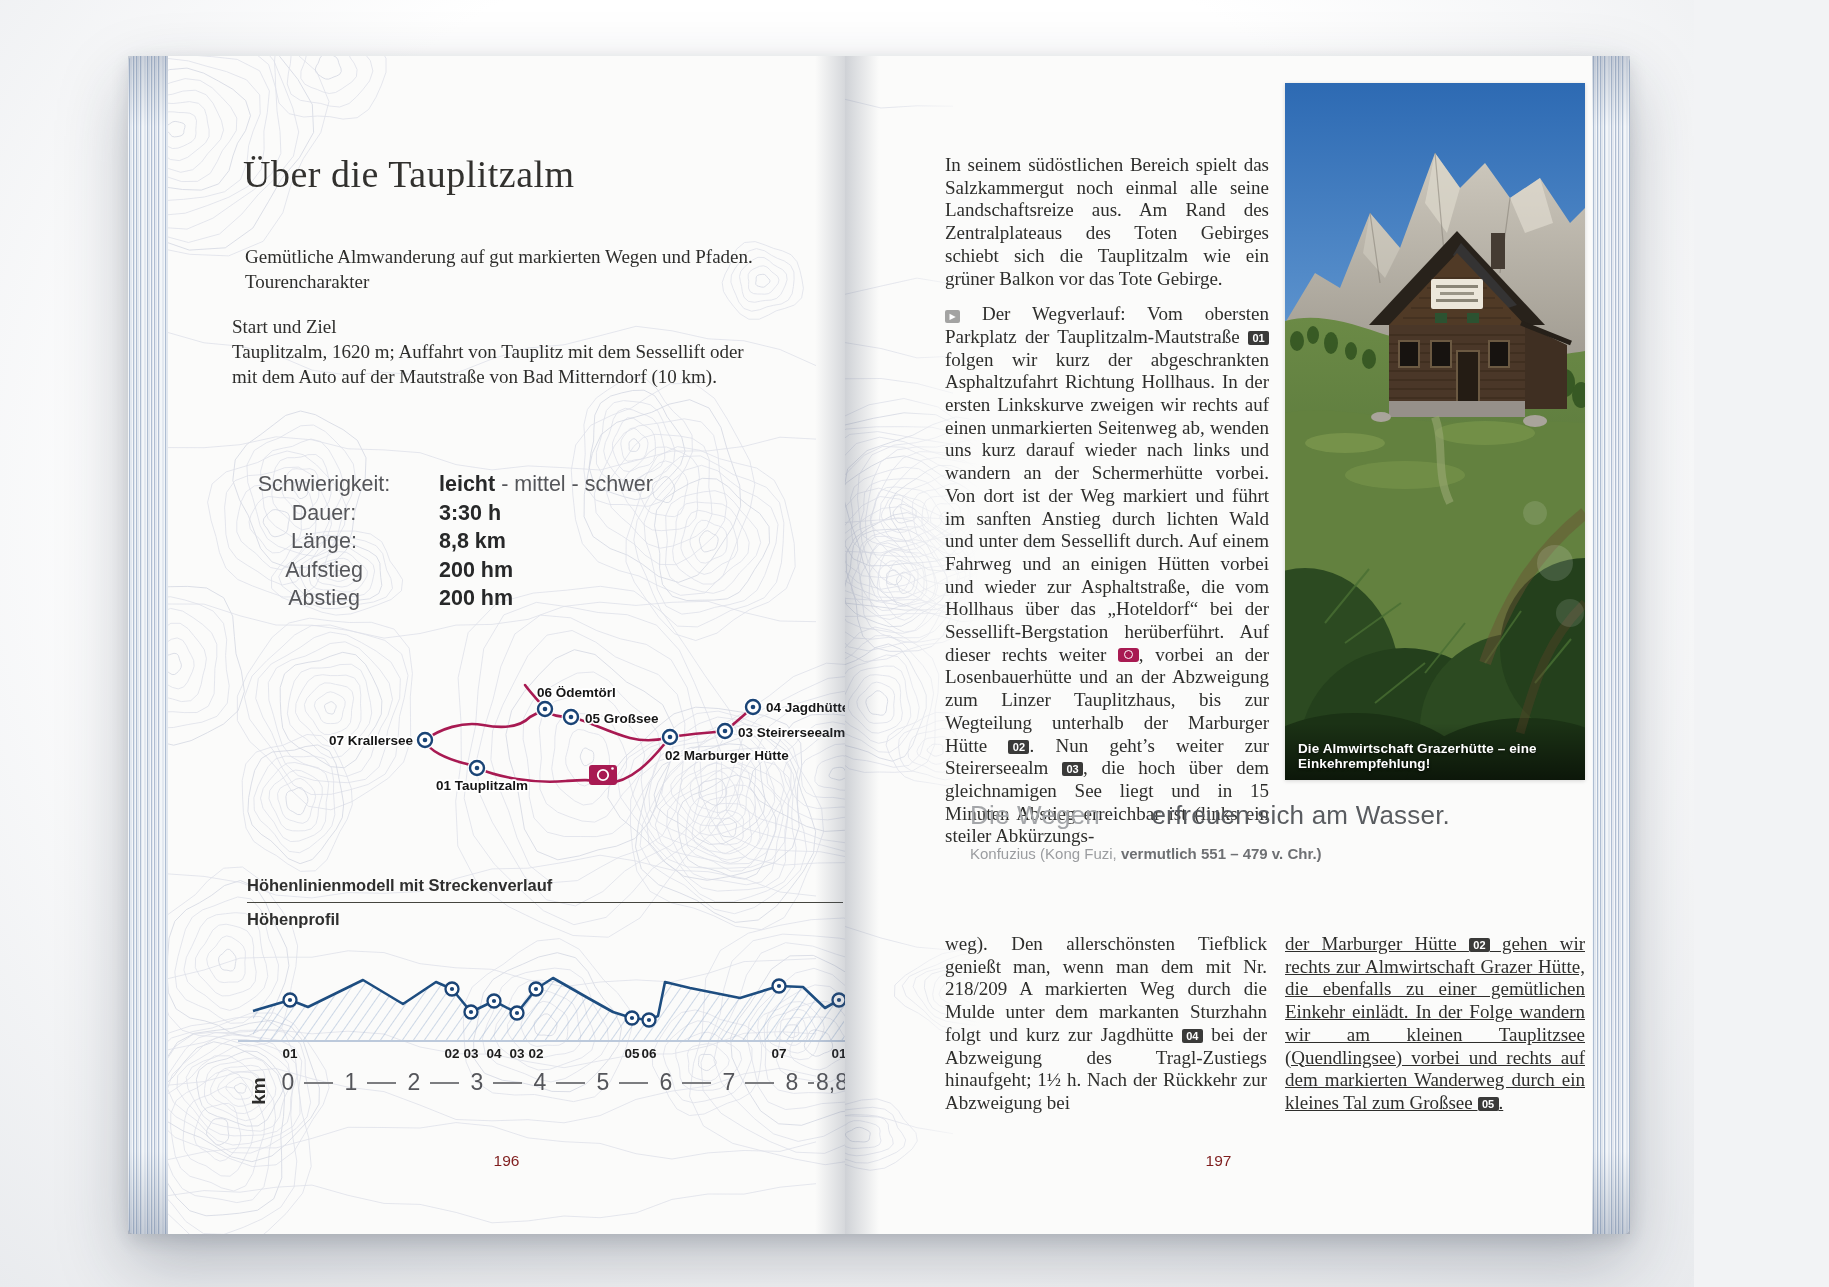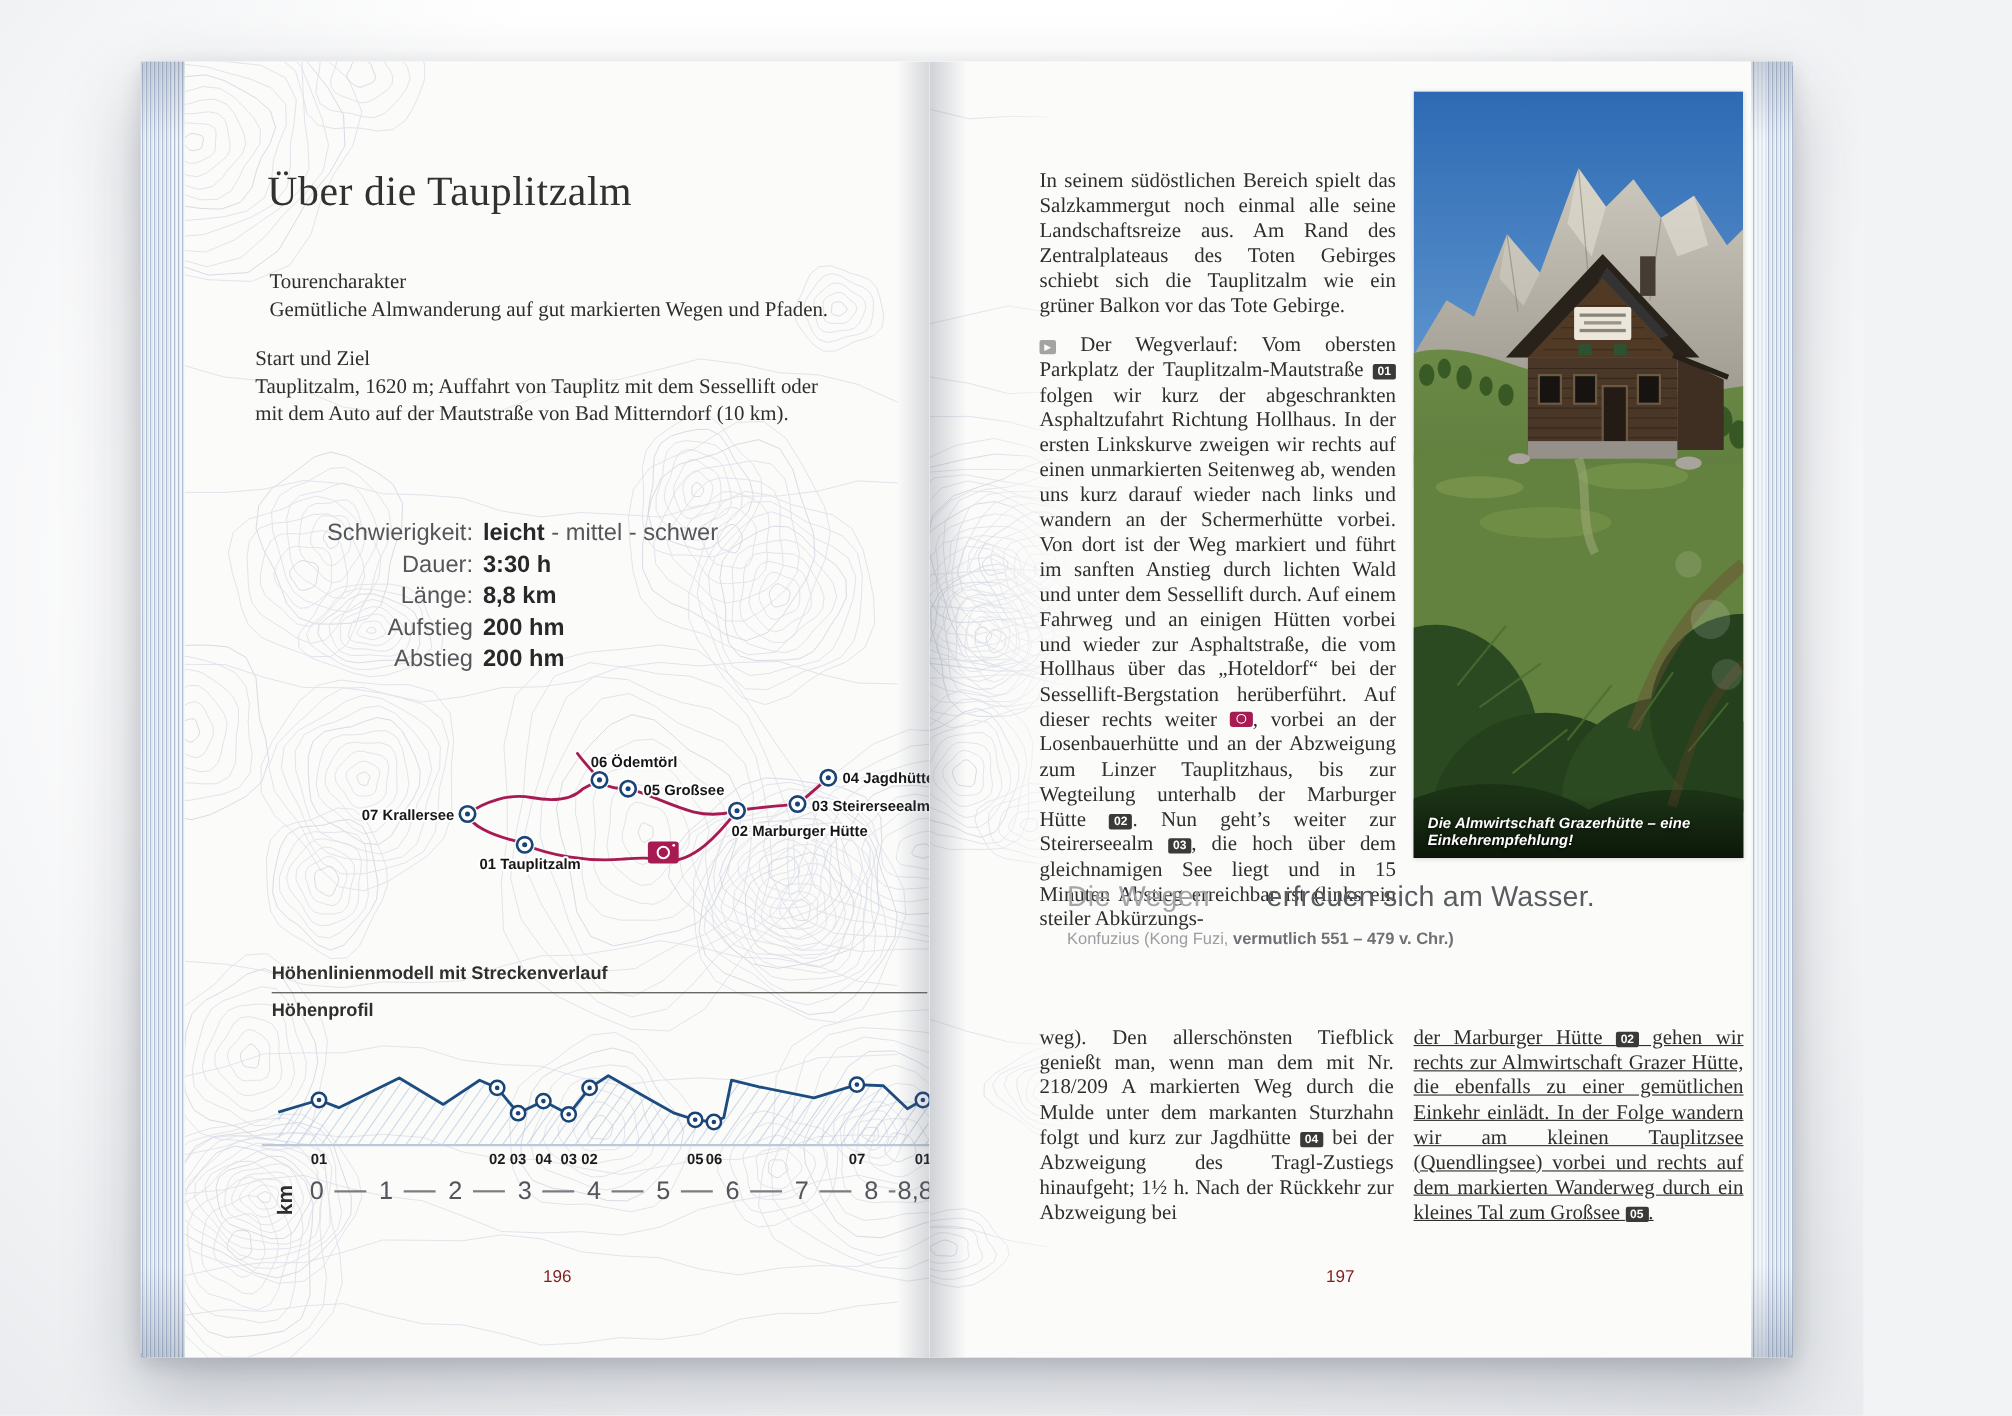--- a/index.html
+++ b/index.html
@@ -26,21 +26,21 @@
   .fadeR{position:absolute;left:0;top:0;width:140px;height:100%;z-index:1;pointer-events:none;
         background:linear-gradient(90deg,rgba(251,251,250,0) 0%,rgba(251,251,250,0) 35%,#fbfbfa 96%);}
   
   .title{position:absolute;left:75px;top:96px;z-index:5;
          font-family:"Liberation Serif",serif;font-size:38px;color:#32312e;letter-spacing:.5px;}
   .lblock{position:absolute;z-index:5;font-family:"Liberation Serif",serif;font-size:19px;line-height:25px;color:#2e2e2c;}
   .tourchar{left:77px;top:188px;width:520px;}
   .startziel{left:64px;top:258px;width:512px;}
   .stats{position:absolute;left:50px;top:414px;z-index:5;font-size:21.5px;line-height:28.5px;}
   .stat-row{display:flex;}
-  .stat-row .lbl{width:212px;text-align:right;color:#55565a;margin-right:9px;}
+  .stat-row .lbl{width:212px;text-align:center;color:#55565a;margin-right:9px;}
   .stat-row .val{font-weight:700;color:#272829;}
   .stat-row .sfx{color:#55565a;white-space:pre;}
   svg.figures{position:absolute;left:0;top:0;z-index:6;pointer-events:none;}
   .map-caption{position:absolute;left:79px;top:820px;z-index:7;font-size:16.5px;font-weight:600;color:#2f2f2e;}
   .rule{position:absolute;left:79px;top:846px;width:596px;height:0;border-top:1.6px solid #45453f;z-index:7;}
   .profile-caption{position:absolute;left:79px;top:854px;z-index:7;font-size:16.5px;font-weight:600;color:#2f2f2e;}
   .pageno{position:absolute;left:0;width:100%;top:1096px;text-align:center;z-index:7;
           font-size:15.5px;color:#7f1d1d;}
   
   .col1{position:absolute;left:100px;top:98px;width:324px;z-index:5;
@@ -48,21 +48,21 @@
         text-align:justify;}
   .col1 p{margin:0 0 13px 0;}
   .badge{display:inline-block;min-width:17px;padding:1px 2px 0 2px;background:#3a3a39;color:#fff;
          font:700 11px/13px "Liberation Sans",sans-serif;text-align:center;border-radius:2px;vertical-align:1px;}
   .ic-play{display:inline-block;width:15px;height:13px;background:#a3a3a2;border-radius:2px;color:#fff;
            font:400 8px/13px "Liberation Sans",sans-serif;text-align:center;vertical-align:1px;}
   .ic-cam{display:inline-block;width:21px;height:14px;background:#a81a52;border-radius:3px;
           vertical-align:-1px;position:relative;}
   .ic-cam::after{content:"";position:absolute;left:6px;top:2.5px;width:7px;height:7px;border:1.6px solid #fff;border-radius:50%;}
   .photo{position:absolute;left:440px;top:27px;width:300px;height:697px;z-index:5;overflow:hidden;
-         box-shadow:0 1px 4px rgba(0,0,0,.15);font-style:italic;}
+         box-shadow:0 1px 4px rgba(0,0,0,.15);}
   .photo svg{display:block;}
   .photo-caption{position:absolute;left:13px;bottom:9px;z-index:6;color:#fff;
          font-size:13.5px;font-weight:700;letter-spacing:.1px;text-shadow:0 1px 3px rgba(0,0,0,.75);}
   .quote{position:absolute;left:125px;top:744px;width:610px;z-index:5;font-size:26px;letter-spacing:.2px;}
   .q-emph{color:#a3a5a8;}
   .q-rest{color:#595c60;margin-left:44px;}
   .attribution{position:absolute;left:125px;top:789px;width:610px;z-index:5;font-size:15px;}
   .attr-pre{color:#9b9da0;}
   .attr-bold{color:#6e7073;font-weight:700;}
   .colB,.colA{position:absolute;top:877px;z-index:5;font-family:"Liberation Serif",serif;
@@ -270,22 +270,22 @@
             <path d="M0,391.6L36,391.7L72,388.7L108,380.8L144,383.8L180,392.8L216,393.9L252,396.7L288,408.6L324,413.9L360,409.9L396,411.7L432,414.0L468,404.5L504,395.1L540,394.9L576,390.4L612,381.2L648,383.1"></path>
             <path d="M0,1029.2L36,1025.6L72,1015.9L108,1012.5L144,1022.8L180,1031.2L216,1035.6L252,1049.1L288,1063.5L324,1064.8L360,1063.7L396,1066.8L432,1059.6L468,1043.4L504,1035.1L540,1030.0L576,1017.8L612,1012.3L648,1020.2"></path>
             <path d="M0,993.8L36,986.4L72,974.4L108,973.8L144,977.8L180,975.2L216,978.0L252,991.0L288,997.7L324,998.2L360,1005.7L396,1011.7L432,1004.8L468,998.2L504,997.9L540,990.0L576,977.3L612,975.7L648,977.8"></path>
             <path d="M0,817.9L36,820.4L72,826.4L108,839.1L144,841.9L180,836.6L216,837.3L252,835.6L288,822.5L324,812.9L360,812.2L396,806.3L432,799.2L468,805.0L504,814.1L540,815.7L576,822.4L612,836.0L648,840.0"></path>
           </g>
         </svg>
 
       <div class="title">Über die Tauplitzalm</div>
 
       <div class="lblock tourchar">
+        <div>Gemütliche Almwanderung auf gut markierten Wegen und Pfaden.</div>
         <div>Tourencharakter</div>
-        <div>Gemütliche Almwanderung auf gut markierten Wegen und Pfaden.</div>
       </div>
 
       <div class="lblock startziel">
         <div>Start und Ziel</div>
         <div>Tauplitzalm, 1620 m; Auffahrt von Tauplitz mit dem Sessellift oder mit dem Auto auf der Mautstraße von Bad Mitterndorf (10 km).</div>
       </div>
 
       <div class="stats" id="stats">
           <div class="stat-row">
             <span class="lbl">Schwierigkeit:</span>

